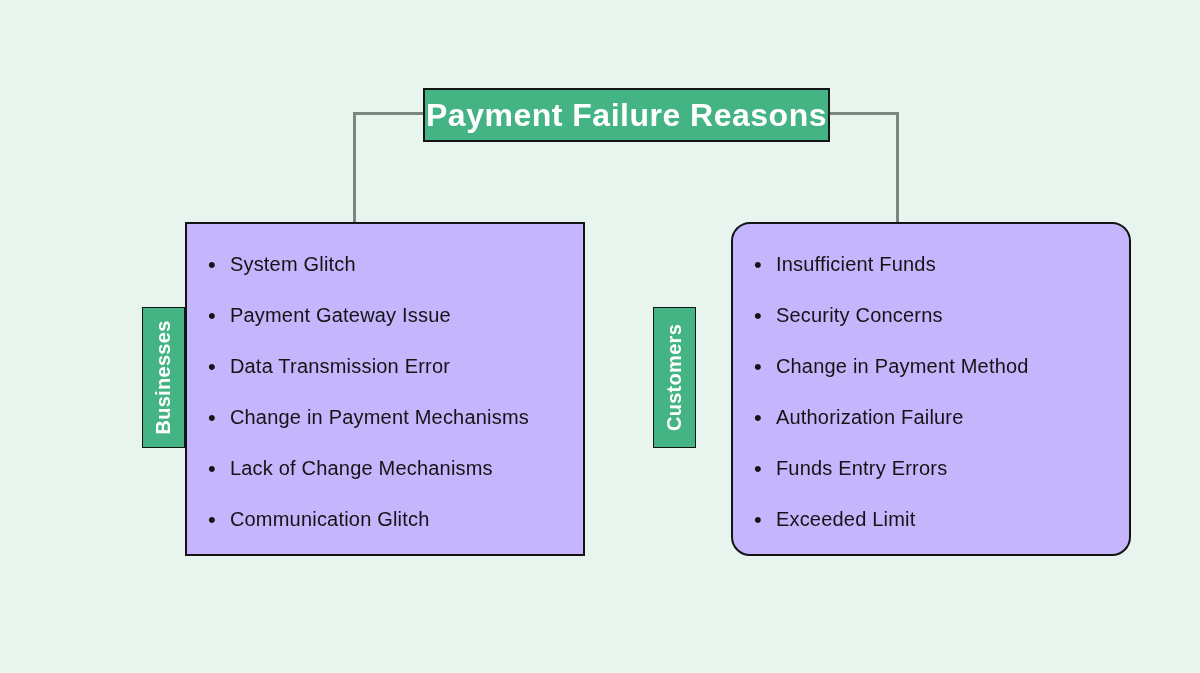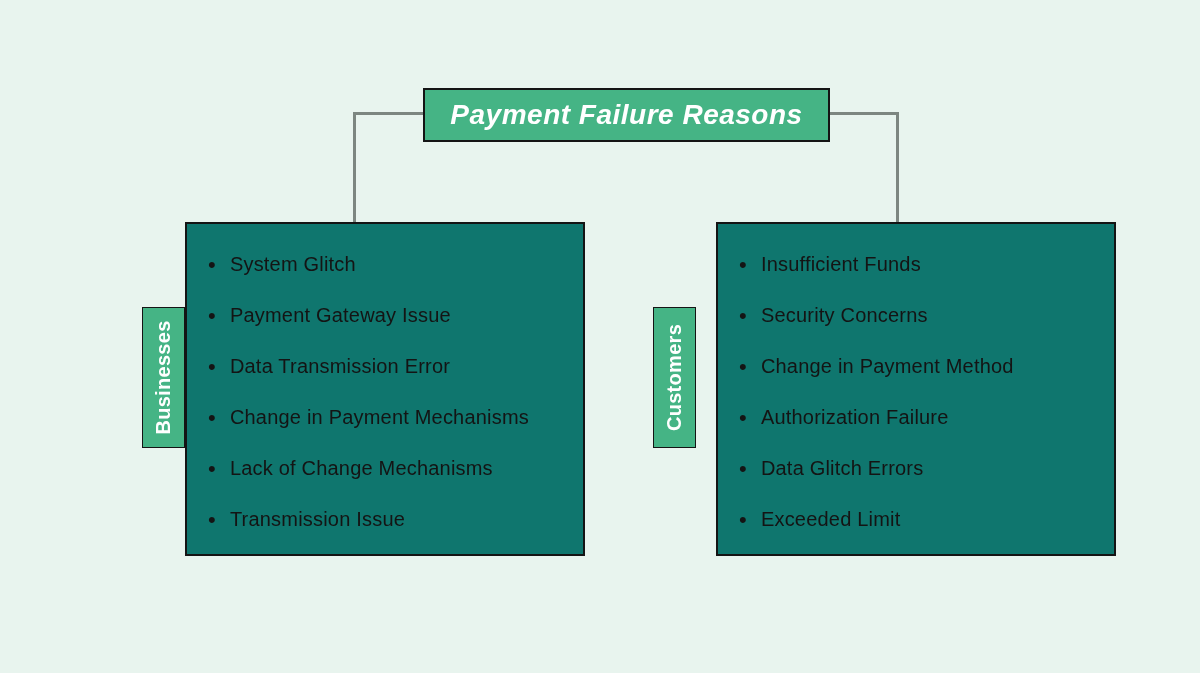--- a/index.html
+++ b/index.html
@@ -33,35 +33,34 @@
   .title-box {
     position: absolute;
     left: 423px; top: 88px;
     width: 407px; height: 54px;
     background: var(--accent-green);
     border: 2px solid var(--box-border);
     display: flex; align-items: center; justify-content: center;
   }
   .title-box span {
     color: var(--text-light);
-    font-size: 28px;
+    font-size: 32px;
     font-weight: bold;
     letter-spacing: 0.5px;
     white-space: nowrap;
-    font-style: italic;
   }
   .reason-box {
     position: absolute;
     top: 222px;
     width: 400px; height: 334px;
-    background: #0f766e;
+    background: #c4b5fd;
     border: 2px solid var(--box-border);
   }
   .reason-box.left  { left: 185px; }
-  .reason-box.right { left: 716px; }
+  .reason-box.right { left: 731px; border-radius: 19px; }
   .reason-list {
     list-style: none;
     margin: 15px 0 0 0;
     padding: 0 0 0 21px;
   }
   .reason-list li {
     height: 51px;
     display: flex;
     align-items: center;
     font-size: 20px;
@@ -113,31 +112,31 @@
   <div class="side-tab left">
     <span>Businesses</span>
   </div>
   <div class="reason-box left">
     <ul class="reason-list">
         <li>System Glitch</li>
         <li>Payment Gateway Issue</li>
         <li>Data Transmission Error</li>
         <li>Change in Payment Mechanisms</li>
         <li>Lack of Change Mechanisms</li>
-        <li>Transmission Issue</li>
+        <li>Communication Glitch</li>
       </ul>
   </div>
 
   <div class="side-tab right">
     <span>Customers</span>
   </div>
   <div class="reason-box right">
     <ul class="reason-list">
         <li>Insufficient Funds</li>
         <li>Security Concerns</li>
         <li>Change in Payment Method</li>
         <li>Authorization Failure</li>
-        <li>Data Glitch Errors</li>
+        <li>Funds Entry Errors</li>
         <li>Exceeded Limit</li>
       </ul>
   </div>
 
 </div>
 
 </body></html>

